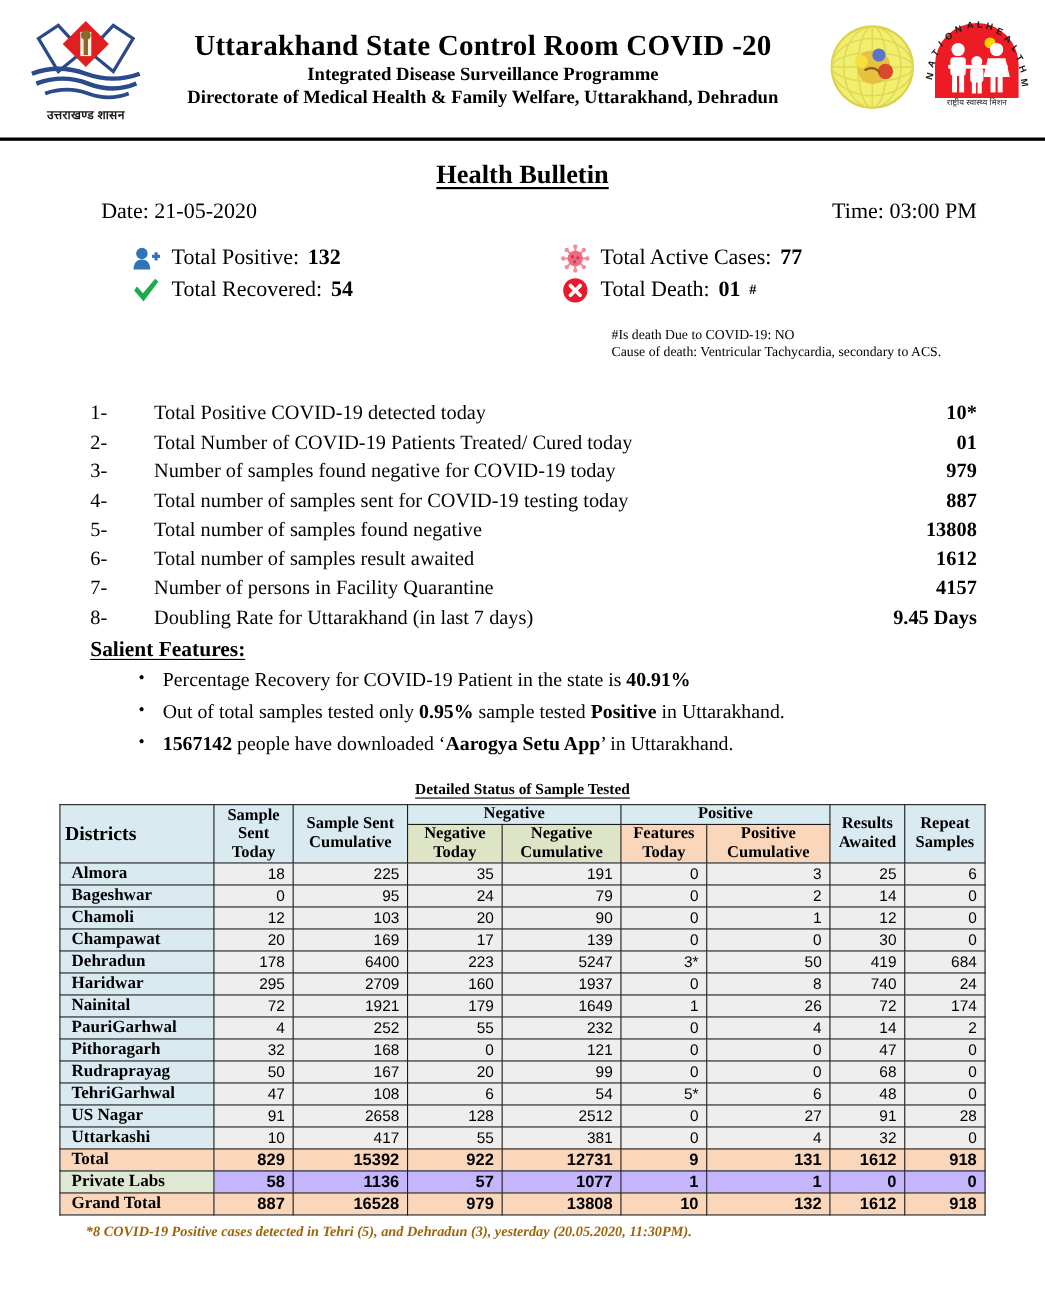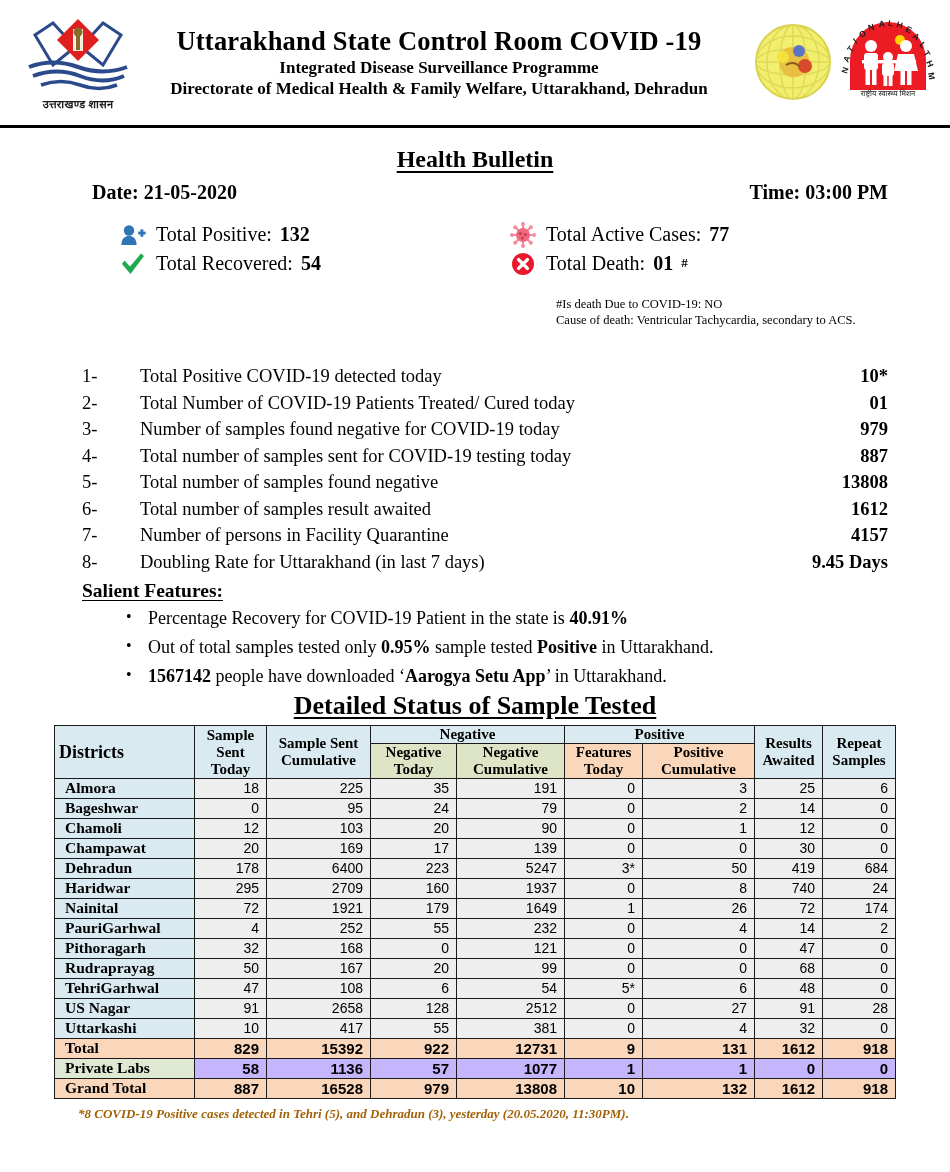--- a/index.html
+++ b/index.html
@@ -74,21 +74,21 @@
     font-weight: bold;
     text-decoration: underline;
     text-underline-offset: 4px;
     margin-top: 18px;
   }
   .daterow {
     display: flex;
     justify-content: space-between;
     padding: 8px 62px 0 92px;
     font-size: 20px;
-    font-weight: bold;
+    font-weight: normal;
   }
 
   
   .summary {
     display: flex;
     margin-top: 16px;
     padding-left: 118px;
     font-size: 20px;
   }
   .sum-col-left { width: 390px; }
@@ -150,24 +150,25 @@
     content: "\2022";
     position: absolute;
     left: -22px;
     font-size: 16px;
   }
   .b { font-weight: bold; }
 
   
   .table-title {
     text-align: center;
-    font-size: 26px;
+    font-size: 14px;
     font-weight: bold;
     text-decoration: underline;
     text-underline-offset: 3px;
+    margin-top: 20px;
   }
   table.detail {
     border-collapse: collapse;
     margin: 4px auto 0 auto;
     width: 795px;
     table-layout: fixed;
     font-size: 15px;
   }
   table.detail th, table.detail td {
     border: 1px solid #1a1a1a;
@@ -240,21 +241,21 @@
         <rect x="53" y="19" width="4" height="14" fill="#8a6a2a"></rect>
         <path d="M6,50 Q30,41 55,50 Q80,59 104,50" fill="none" stroke="#2b4a8b" stroke-width="4"></path>
         <path d="M10,59 Q34,50 57,59 Q80,68 101,59" fill="none" stroke="#2b4a8b" stroke-width="4"></path>
         <path d="M18,68 Q38,61 57,68 Q76,75 94,68" fill="none" stroke="#2b4a8b" stroke-width="3.5"></path>
       </svg>
     </div>
     <div class="uk-caption">उत्तराखण्ड शासन</div>
   </div>
 
   <div class="title-block">
-    <div class="title-main">Uttarakhand State Control Room COVID -19</div>
+    <div class="title-main">Uttarakhand State Control Room COVID -20</div>
     <div class="title-sub1">Integrated Disease Surveillance Programme</div>
     <div class="title-sub2">Directorate of Medical Health &amp; Family Welfare, Uttarakhand, Dehradun</div>
   </div>
 
   <div class="logo-right">
     <div>
       <svg width="82" height="82" viewBox="0 0 82 82">
         <defs>
           <clipPath id="gclip">
               <circle cx="41" cy="41" r="37"></circle>

